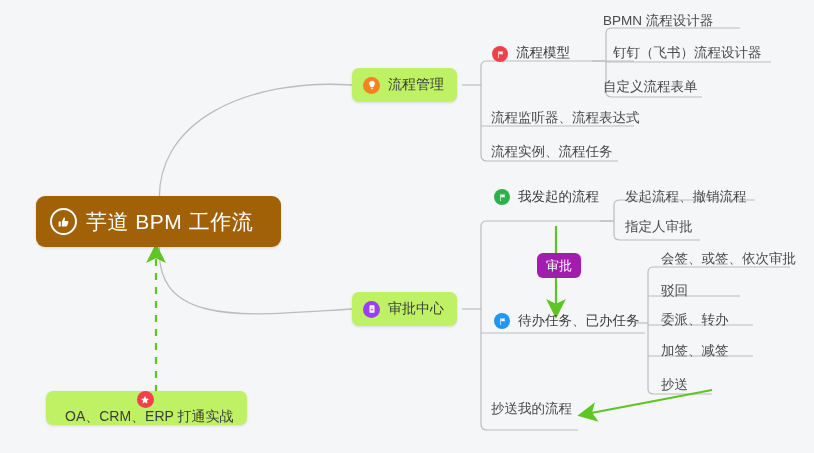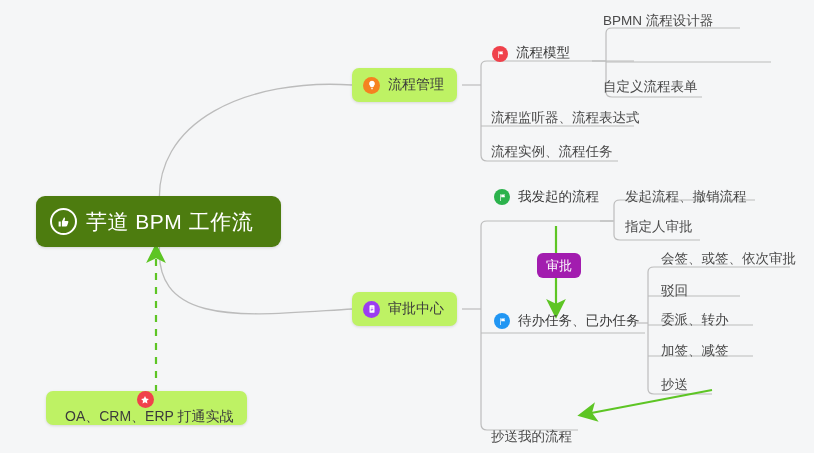--- a/index.html
+++ b/index.html
@@ -9,21 +9,21 @@
     font-family:"Liberation Sans","DejaVu Sans",sans-serif;
     overflow:hidden;position:relative;
   }
   #canvas{position:absolute;left:0;top:0;width:814px;height:453px;}
   svg.wires{position:absolute;left:0;top:0;width:814px;height:453px;pointer-events:none;}
 
   
   .root-node{
     position:absolute;left:36px;top:196px;
     width:245px;height:51px;
-    background:#4d7c0f;
+    background:#a16207;
     border-radius:9px;
     display:flex;align-items:center;
     box-shadow:0 1px 3px rgba(0,0,0,.13);
     box-sizing:border-box;padding-left:14px;
   }
   .root-node .label{
     color:#ffffff;font-size:21px;letter-spacing:.5px;
     margin-left:9px;white-space:nowrap;
   }
   .thumb-circle{
@@ -169,20 +169,23 @@
       <svg width="9" height="9" viewBox="0 0 24 24" fill="#ffffff">
         <path d="M6 3h1.8v18H6zM8.6 4h9.6a.6.6 0 0 1 .5 1l-2 2.6 2 2.6a.6.6 0 0 1-.5 1H8.6z"></path>
       </svg>
     </span>
     <span class="label">流程模型</span>
   </div>
 
   <div class="leaf" style="left:603px;top:12px;">
     <span class="txt">BPMN 流程设计器</span>
   </div>
+  <div class="leaf" style="left:613px;top:44px;">
+    <span class="txt">钉钉（飞书）流程设计器</span>
+  </div>
   <div class="leaf" style="left:603px;top:78px;">
     <span class="txt">自定义流程表单</span>
   </div>
 
   <div class="leaf" style="left:491px;top:109px;">
     <span class="txt">流程监听器、流程表达式</span>
   </div>
   <div class="leaf" style="left:491px;top:143px;">
     <span class="txt">流程实例、流程任务</span>
   </div>
@@ -221,21 +224,21 @@
   <div class="leaf" style="left:661px;top:311px;">
     <span class="txt">委派、转办</span>
   </div>
   <div class="leaf" style="left:661px;top:342px;">
     <span class="txt">加签、减签</span>
   </div>
   <div class="leaf" style="left:661px;top:376px;">
     <span class="txt">抄送</span>
   </div>
 
-  <div class="leaf" style="left:491px;top:428px;">
+  <div class="leaf" style="left:491px;top:400px;">
     <span class="txt">抄送我的流程</span>
   </div>
 
   <div class="pill" style="left:537px;top:253px;">
     <span>审批</span>
   </div>
 
   <div class="card" style="left:46px;top:391px;flex-direction:column;">
     <span class="badge-ico" style="background:#f0414b;">
       <svg width="10" height="10" viewBox="0 0 24 24" fill="#ffffff">

